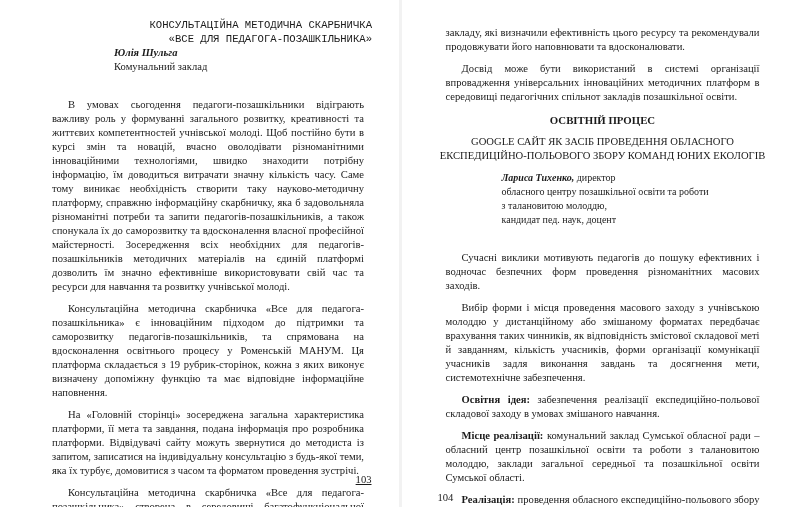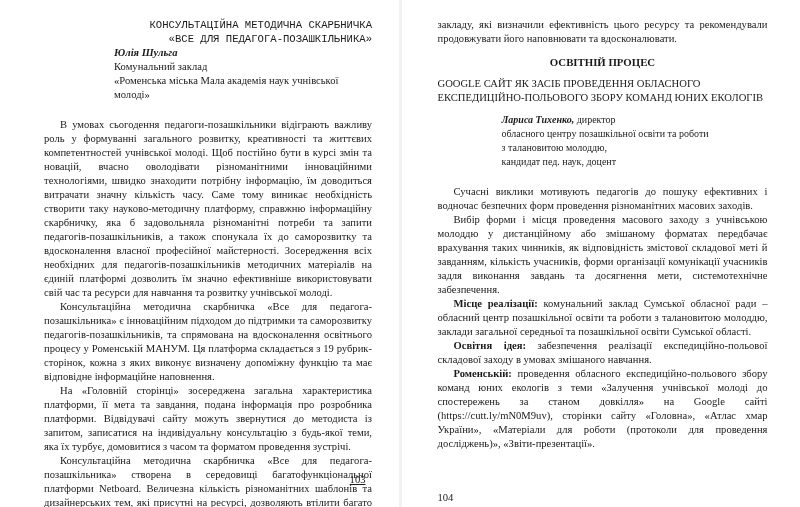--- a/index.html
+++ b/index.html
@@ -6,79 +6,79 @@
   body {
     width: 800px; height: 507px; overflow: hidden; background: #ffffff;
     font-family: "Liberation Serif", "DejaVu Serif", serif; color: #1a1a1a;
     position: relative;
   }
   .spread { position: absolute; inset: 0; display: flex; }
   .page { position: relative; width: 399px; height: 507px; background: #ffffff; }
   .gutter { width: 3px; height: 507px; background: #f2f2f2; }
   .page-left .content { position: absolute; left: 44px; top: 18px; width: 328px; }
   .page-right .content { position: absolute; left: 36px; top: 18px; width: 330px; }
-  .p { font-size: 10.6px; line-height: 14.0px; text-align: justify; margin: 0; text-indent: 16px; }
+  .p { font-size: 10.6px; line-height: 14.0px; text-align: justify; margin: 8px; text-indent: 16px; }
   .p.noindent { text-indent: 0; }
   .header-center { text-align: right; font-size: 10.6px; line-height: 14px; margin: 0; font-family: Liberation Mono, monospace; }
   .author-block { margin-left: 70px; font-size: 10.6px; line-height: 14px; margin-top: 0; }
   .author-block .name { font-weight: bold; font-style: italic; }
   .section-title { text-align: center; font-weight: bold; font-size: 10.8px; line-height: 14px; margin-top: 9px; }
-  .article-title { font-size: 10.6px; line-height: 14px; margin-top: 8px; }
+  .article-title { text-align: center; font-size: 10.6px; line-height: 14px; margin-top: 8px; }
   .right-author { margin-left: 64px; font-size: 10px; line-height: 14px; margin-top: 8px; }
   .right-author .name { font-weight: bold; font-style: italic; }
   .b { font-weight: bold; }
   .pagenum { position: absolute; font-size: 10.6px; }
-  .page-left .pagenum { right: 33px; top: 474px; text-decoration: underline; }
+  .page-left .pagenum { right: 27px; top: 474px; text-decoration: underline; }
   .page-right .pagenum { left: 36px; top: 492px; }
   .gap { height: 16px; }
 </style>
 </head>
 <body>
 
 <div class="spread">
 
   <div class="page page-left">
     <div class="content">
       <p class="header-center">КОНСУЛЬТАЦІЙНА МЕТОДИЧНА СКАРБНИЧКА</p>
       <p class="header-center">«ВСЕ ДЛЯ ПЕДАГОГА-ПОЗАШКІЛЬНИКА»</p>
       <div class="author-block">
         <div class="name">Юлія Шульга</div>
         <div>Комунальний заклад</div>
-        <div>«Роменська міська Мала академія наук учнівської молоді»</div>
       </div>
       <div class="gap"></div>
       <p class="p">В умовах сьогодення педагоги-позашкільники відіграють важливу роль у формуванні загального розвитку, креативності та життєвих компетентностей учнівської молоді. Щоб постійно бути в курсі змін та новацій, вчасно оволодівати різноманітними інноваційними технологіями, швидко знаходити потрібну інформацію, їм доводиться витрачати значну кількість часу. Саме тому виникає необхідність створити таку науково-методичну платформу, справжню інформаційну скарбничку, яка б задовольняла різноманітні потреби та запити педагогів-позашкільників, а також спонукала їх до саморозвитку та вдосконалення власної професійної майстерності. Зосередження всіх необхідних для педагогів-позашкільників методичних матеріалів на єдиній платформі дозволить їм значно ефективніше використовувати свій час та ресурси для навчання та розвитку учнівської молоді.</p>
       <p class="p">Консультаційна методична скарбничка «Все для педагога-позашкільника» є інноваційним підходом до підтримки та саморозвитку педагогів-позашкільників, та спрямована на вдосконалення освітнього процесу у Роменській МАНУМ. Ця платформа складається з 19 рубрик-сторінок, кожна з яких виконує визначену допоміжну функцію та має відповідне інформаційне наповнення.</p>
       <p class="p">На «Головній сторінці» зосереджена загальна характеристика платформи, її мета та завдання, подана інформація про розробника платформи. Відвідувачі сайту можуть звернутися до методиста із запитом, записатися на індивідуальну консультацію з будь-якої теми, яка їх турбує, домовитися з часом та форматом проведення зустрічі.</p>
       <p class="p">Консультаційна методична скарбничка «Все для педагога-позашкільника» створена в середовищі багатофункціональної платформи Netboard. Величезна кількість різноманітних шаблонів та дизайнерських тем, які присутні на ресурсі, дозволяють втілити багато задумів та проєктів в життя. Серед них – електронна методична скринька для педагогів позашкілля, яка знаходиться за посиланням http://surl.li/jaywn.</p>
 
     </div>
     <div class="pagenum">103</div>
   </div>
 
   <div class="gutter"></div>
 
   <div class="page page-right">
     <div class="content">
       <p class="p noindent">закладу, які визначили ефективність цього ресурсу та рекомендували продовжувати його наповнювати та вдосконалювати.</p>
+      <p class="p">Досвід може бути використаний в системі організації впровадження універсальних інноваційних методичних платформ в середовищі педагогічних спільнот закладів позашкільної освіти.</p>
       <div class="section-title">ОСВІТНІЙ ПРОЦЕС</div>
       <div class="article-title">
         <div>GOOGLE САЙТ ЯК ЗАСІБ ПРОВЕДЕННЯ ОБЛАСНОГО</div>
         <div>ЕКСПЕДИЦІЙНО-ПОЛЬОВОГО ЗБОРУ КОМАНД ЮНИХ ЕКОЛОГІВ</div>
       </div>
       <div class="right-author">
         <div><span class="name">Лариса Тихенко,</span><span> директор</span></div>
         <div>обласного центру позашкільної освіти та роботи</div>
         <div>з талановитою молоддю,</div>
         <div>кандидат пед. наук, доцент</div>
       </div>
       <div class="gap"></div>
       <p class="p">Сучасні виклики мотивують педагогів до пошуку ефективних і водночас безпечних форм проведення різноманітних масових заходів.</p>
       <p class="p">Вибір форми і місця проведення масового заходу з учнівською молоддю у дистанційному або змішаному форматах передбачає врахування таких чинників, як відповідність змістової складової меті й завданням, кількість учасників, форми організації комунікації учасників задля виконання завдань та досягнення мети, системотехнічне забезпечення.</p>
+      <p class="p"><span class="b">Освітня ідея:</span><span> забезпечення реалізації експедиційно-польової складової заходу в умовах змішаного навчання.</span></p>
       <p class="p"><span class="b">Місце реалізації:</span><span> комунальний заклад Сумської обласної ради – обласний центр позашкільної освіти та роботи з талановитою молоддю, заклади загальної середньої та позашкільної освіти Сумської області.</span></p>
-      <p class="p"><span class="b">Освітня ідея:</span><span> забезпечення реалізації експедиційно-польової складової заходу в умовах змішаного навчання.</span></p>
-      <p class="p"><span class="b">Роменській:</span><span> проведення обласного експедиційно-польового збору команд юних екологів з теми «Залучення учнівської молоді до спостережень за станом довкілля» на Google сайті (https://cutt.ly/mN0M9uv), сторінки сайту «Головна», «Атлас хмар України», «Матеріали для роботи (протоколи для проведення досліджень)», «Звіти-презентації».</span></p>
+      <p class="p"><span class="b">Реалізація:</span><span> проведення обласного експедиційно-польового збору команд юних екологів з теми «Залучення учнівської молоді до спостережень за станом довкілля» на Google сайті (https://cutt.ly/mN0M9uv), сторінки сайту «Головна», «Атлас хмар України», «Матеріали для роботи (протоколи для проведення досліджень)», «Звіти-презентації».</span></p>
 
     </div>
     <div class="pagenum">104</div>
   </div>
 
 </div>
 
 </body></html>

